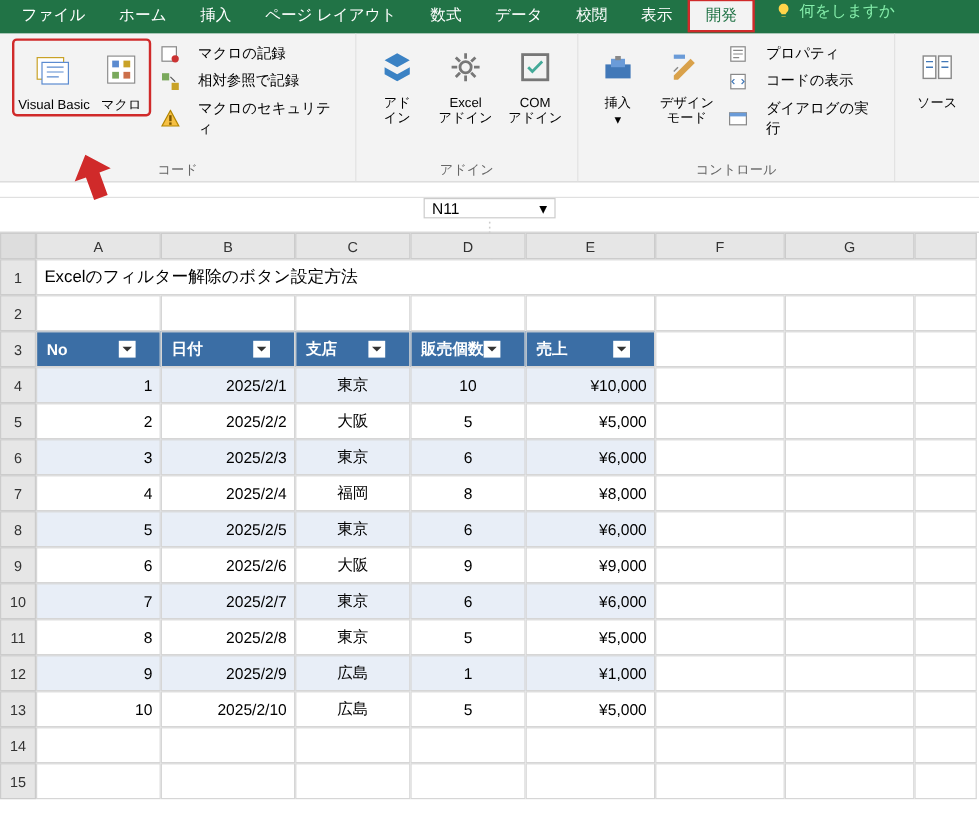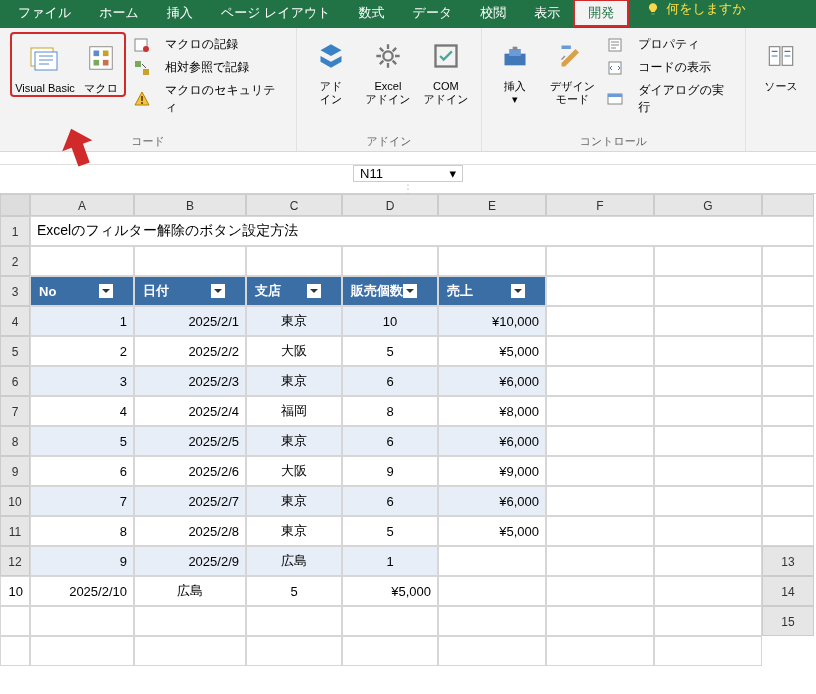--- a/index.html
+++ b/index.html
@@ -31,21 +31,21 @@
     }
     .menu-item.dev-highlight {
       outline: 2px solid #d02a2a;
       outline-offset: -1px;
     }
     .help-wrap {
       display: flex;
       align-items: center;
       margin-left: 18px;
       font-size: 13px;
-      color: #fde047;
+      color: #86efac;
     }
     .help-wrap .bulb {
       margin-right: 6px;
     }
     
     .ribbon {
       display: flex;
       align-items: stretch;
       background: #f3f3f3;
       border-bottom: 1px solid #d8d8d8;
@@ -575,20 +575,21 @@
   <div class="cell right">¥5,000</div>
   <div class="cell"></div>
     <div class="cell"></div>
     <div class="cell"></div>
 
   <div class="rowhdr">12</div>
   <div class="cell right banded">9</div>
   <div class="cell right banded">2025/2/9</div>
   <div class="cell center banded">広島</div>
   <div class="cell center banded">1</div>
+  <div class="cell right banded">¥1,000</div>
   <div class="cell"></div>
     <div class="cell"></div>
     <div class="cell"></div>
 
   <div class="rowhdr">13</div>
   <div class="cell right">10</div>
   <div class="cell right">2025/2/10</div>
   <div class="cell center">広島</div>
   <div class="cell center">5</div>
   <div class="cell right">¥5,000</div>

